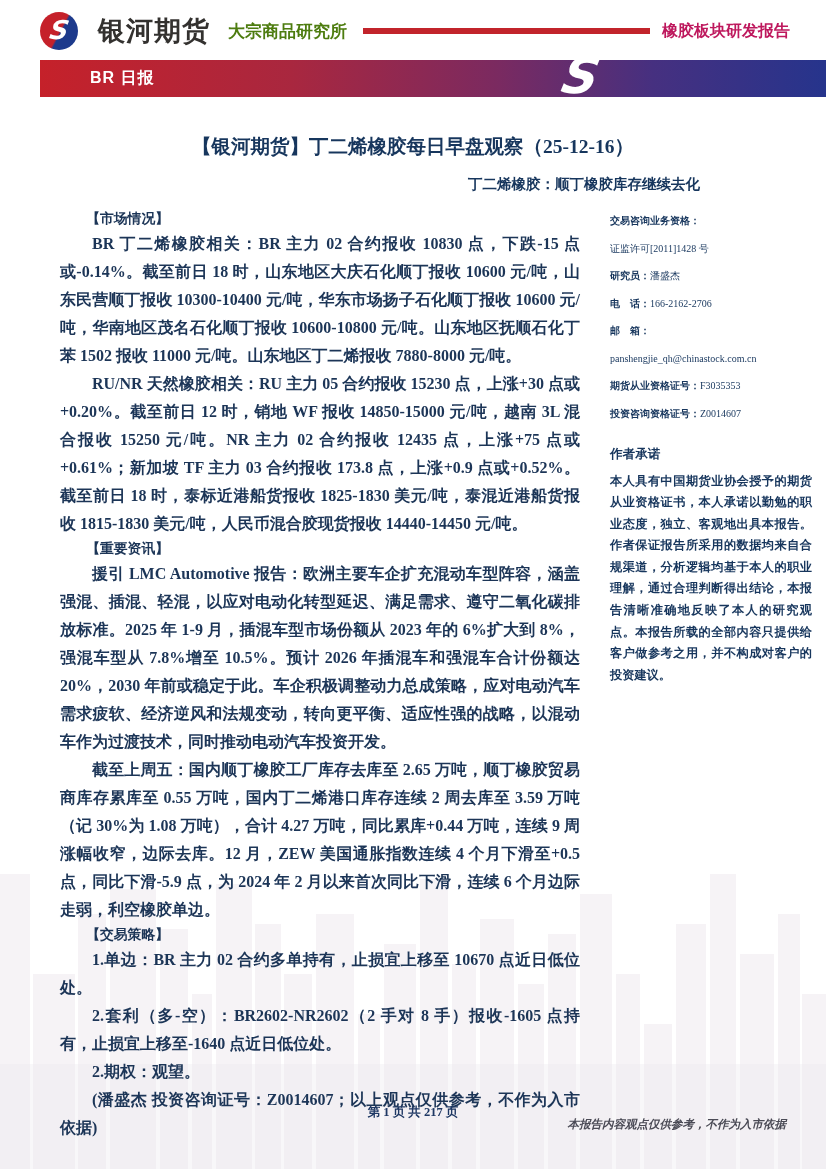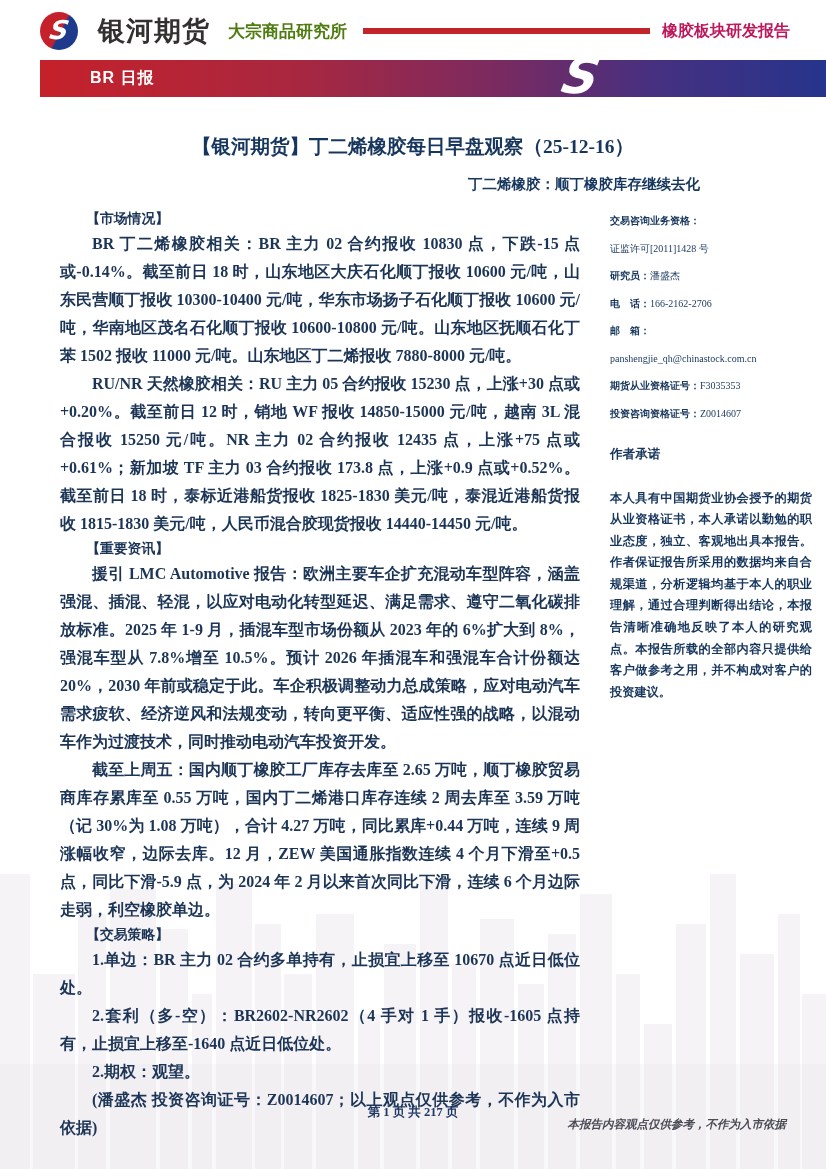--- a/index.html
+++ b/index.html
@@ -45,21 +45,21 @@
   .content h3{margin:0;font-size:13.8px;font-weight:bold;color:#1c3557;
     text-indent:1.9em;line-height:22px;}
   .content p{margin:0;font-size:16px;font-weight:600;line-height:28px;
     text-indent:2em;text-align:justify;color:#1c3557;}
 
   .sidebar{margin-left:30px;width:202px;flex:0 0 auto;padding-top:4px;
     font-family:"Liberation Serif","DejaVu Serif",serif;}
   .sb-row{font-size:10px;line-height:17px;margin-bottom:10.5px;color:#17365d;word-break:break-all;}
   .sb-label{font-weight:bold;}
   .promise-title{margin-top:24px;font-size:12.6px;font-weight:bold;color:#17365d;}
-  .promise-text{margin-top:25px;font-size:12.2px;line-height:21.6px;
+  .promise-text{margin-top:8px;font-size:12.2px;line-height:21.6px;
     text-align:justify;color:#17365d;font-weight:600;}
 
   
   .page-number{position:absolute;left:0;right:0;top:1104px;text-align:center;
     font-size:12.5px;color:#1f3864;font-weight:600;}
   .footer-disclaimer{position:absolute;right:40px;top:1117px;font-size:11.5px;
     font-style:italic;color:#4a4a55;font-weight:600;margin-left:6px;}
 </style>
 </head>
 <body>
@@ -126,21 +126,21 @@
       <section>
         <h3>【重要资讯】</h3>
         <p>援引 LMC Automotive 报告：欧洲主要车企扩充混动车型阵容，涵盖强混、插混、轻混，以应对电动化转型延迟、满足需求、遵守二氧化碳排放标准。2025 年 1-9 月，插混车型市场份额从 2023 年的 6%扩大到 8%，强混车型从 7.8%增至 10.5%。预计 2026 年插混车和强混车合计份额达 20%，2030 年前或稳定于此。车企积极调整动力总成策略，应对电动汽车需求疲软、经济逆风和法规变动，转向更平衡、适应性强的战略，以混动车作为过渡技术，同时推动电动汽车投资开发。</p>
       </section>
       <section>
         <p>截至上周五：国内顺丁橡胶工厂库存去库至 2.65 万吨，顺丁橡胶贸易商库存累库至 0.55 万吨，国内丁二烯港口库存连续 2 周去库至 3.59 万吨（记 30%为 1.08 万吨），合计 4.27 万吨，同比累库+0.44 万吨，连续 9 周涨幅收窄，边际去库。12 月，ZEW 美国通胀指数连续 4 个月下滑至+0.5 点，同比下滑-5.9 点，为 2024 年 2 月以来首次同比下滑，连续 6 个月边际走弱，利空橡胶单边。</p>
       </section>
       <section>
         <h3>【交易策略】</h3>
         <p>1.单边：BR 主力 02 合约多单持有，止损宜上移至 10670 点近日低位处。</p>
-        <p>2.套利（多-空）：BR2602-NR2602（4 手对 1 手）报收-1605 点持有，止损宜上移至-1640 点近日低位处。</p>
+        <p>2.套利（多-空）：BR2602-NR2602（2 手对 8 手）报收-1605 点持有，止损宜上移至-1640 点近日低位处。</p>
         <p>2.期权：观望。</p>
         <p>(潘盛杰 投资咨询证号：Z0014607；以上观点仅供参考，不作为入市依据)</p>
       </section>
     </div>
 
     <aside class="sidebar">
       <div class="sb-row">
         <span class="sb-label">交易咨询业务资格：</span><span></span>
       </div>
       <div class="sb-row">

